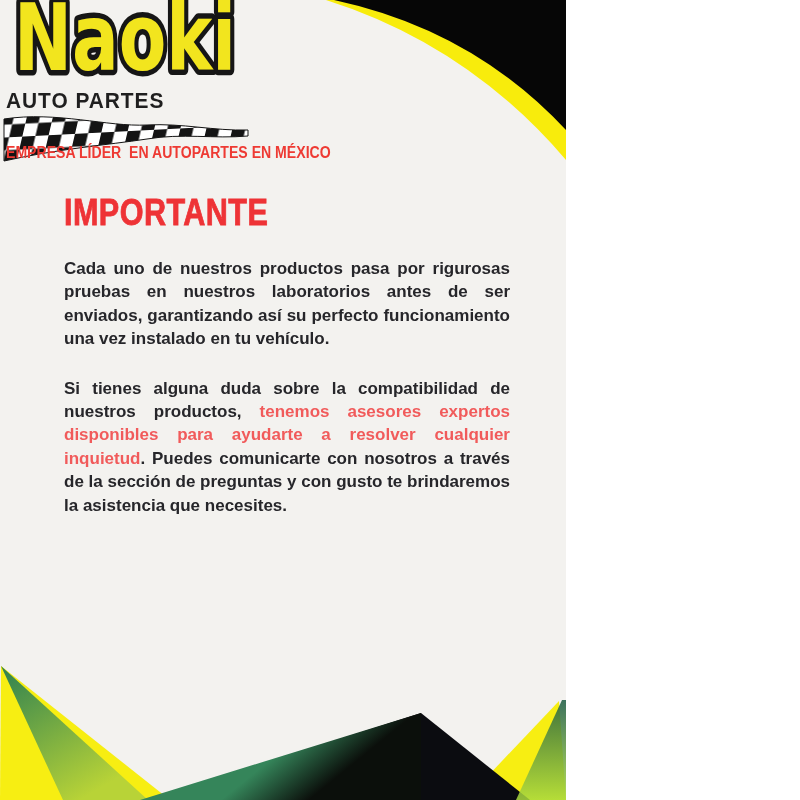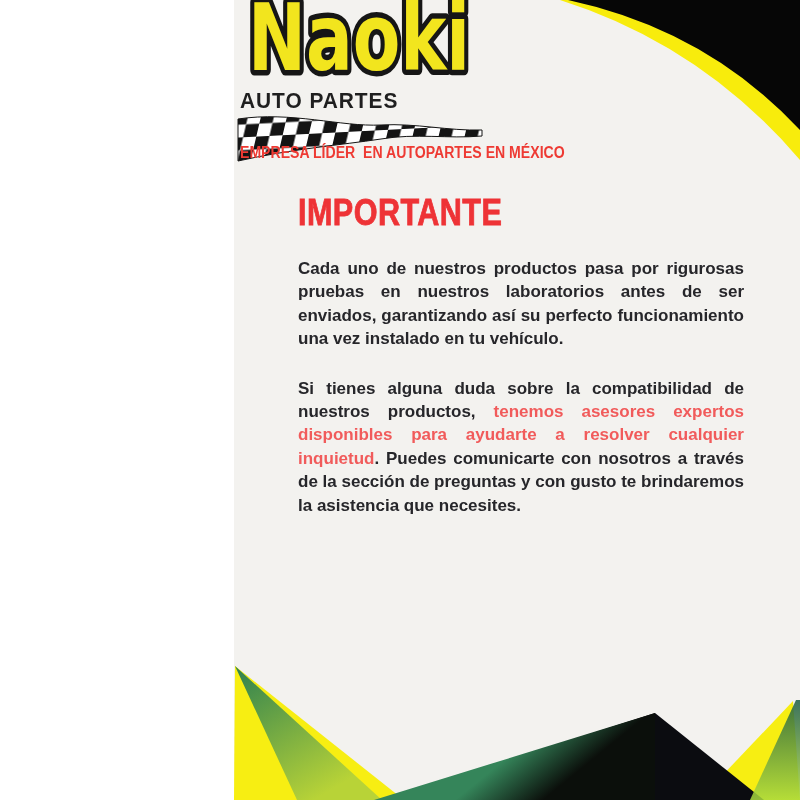--- a/index.html
+++ b/index.html
@@ -1,16 +1,16 @@
 <!DOCTYPE html>
 <html><head>
 <meta charset="utf-8">
 <style>
   html,body{margin:0;padding:0;background:#ffffff;}
-  .canvas{width:800px;height:800px;background:#ffffff;display:flex;justify-content:flex-end;overflow:hidden;
+  .canvas{width:800px;height:800px;background:#ffffff;display:flex;justify-content:flex-start;overflow:hidden;
           font-family:"Liberation Sans", sans-serif;}
   .card{position:relative;width:566px;height:800px;background:#f3f2ef;overflow:hidden;}
 
   
   .logo-svg{position:absolute;left:4px;top:-14px;overflow:visible;}
   .subtitle{position:absolute;left:6px;top:88px;font-size:22px;font-weight:bold;color:#1f1f1f;
             letter-spacing:1px;transform:scaleX(.95);transform-origin:left top;white-space:pre;}
   .flag{position:absolute;left:2px;top:112px;}
   .tagline{position:absolute;left:6px;top:144px;font-size:16px;font-weight:bold;color:#ee3a33;
            transform:scaleX(.88);transform-origin:left top;white-space:pre;}

